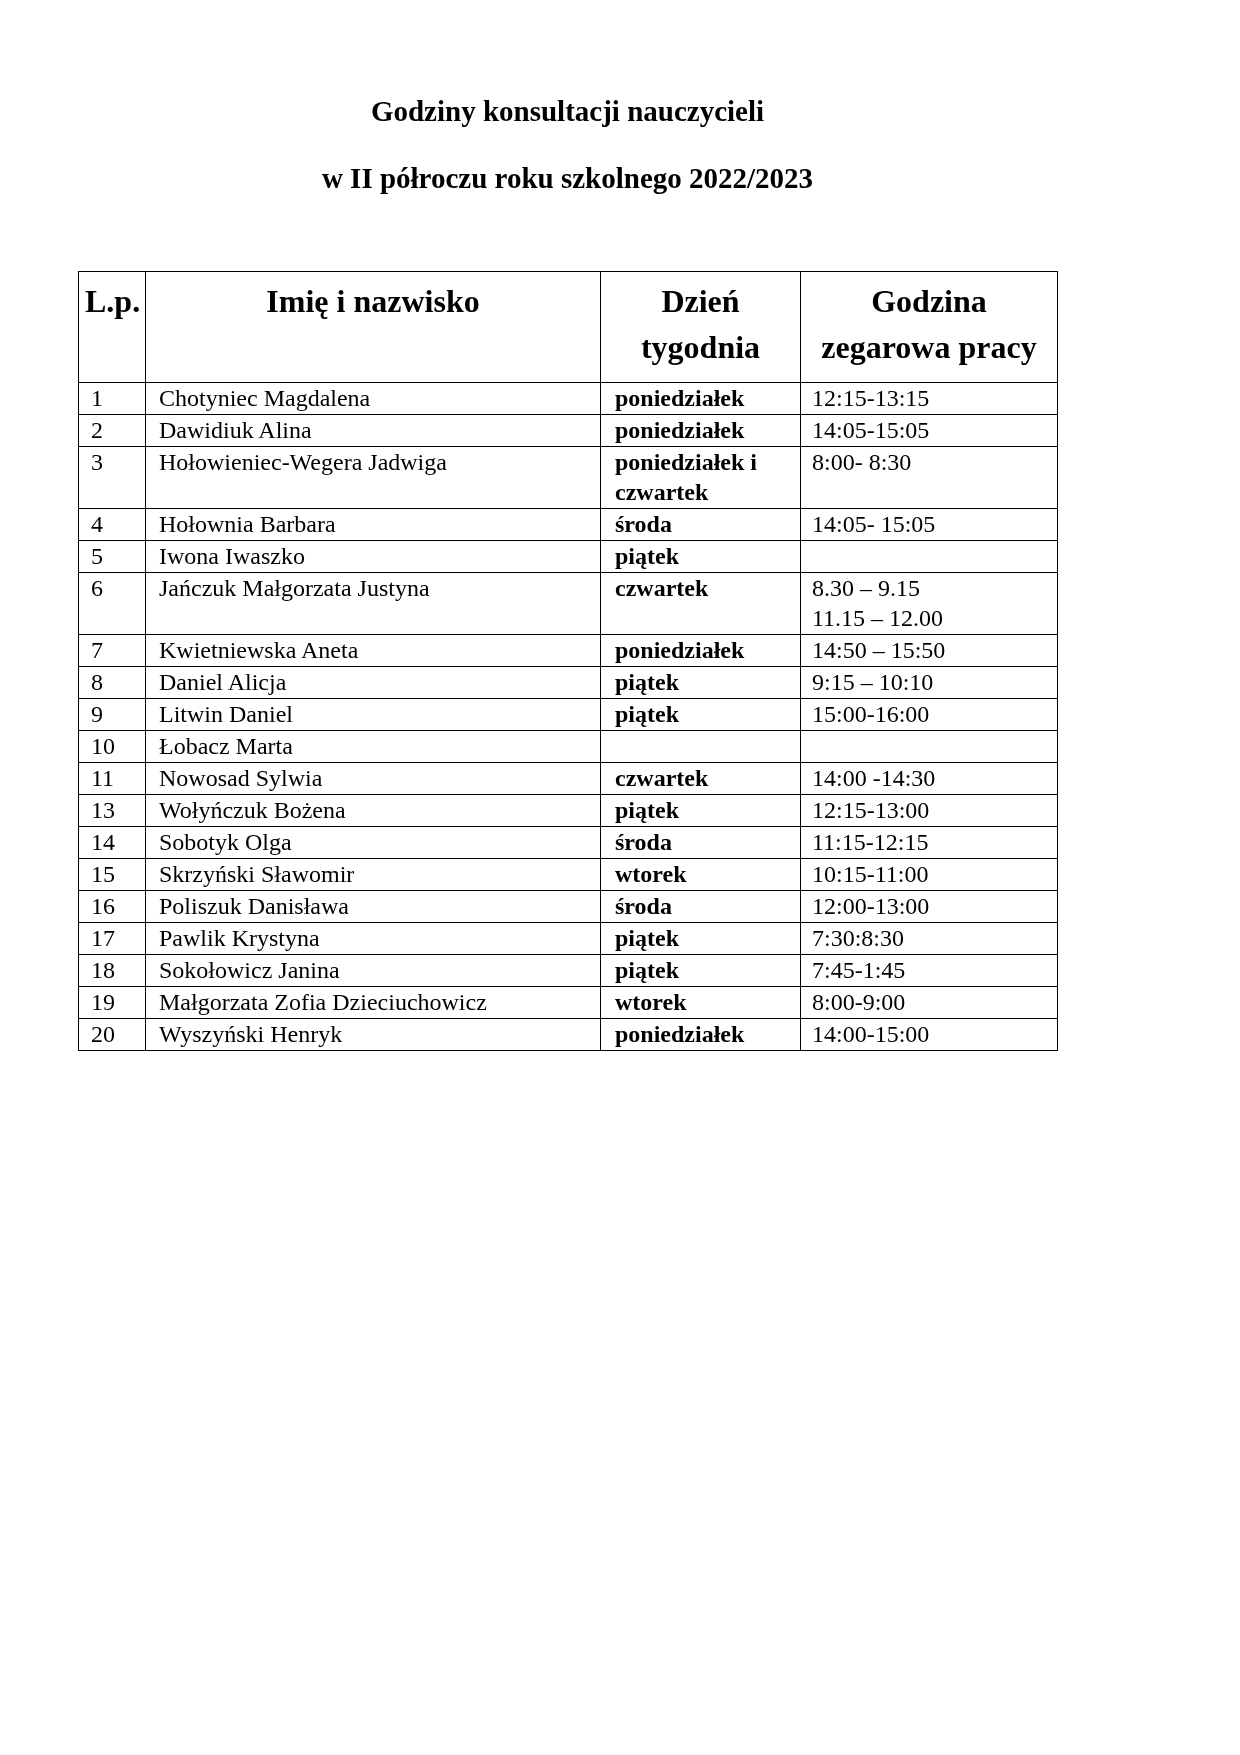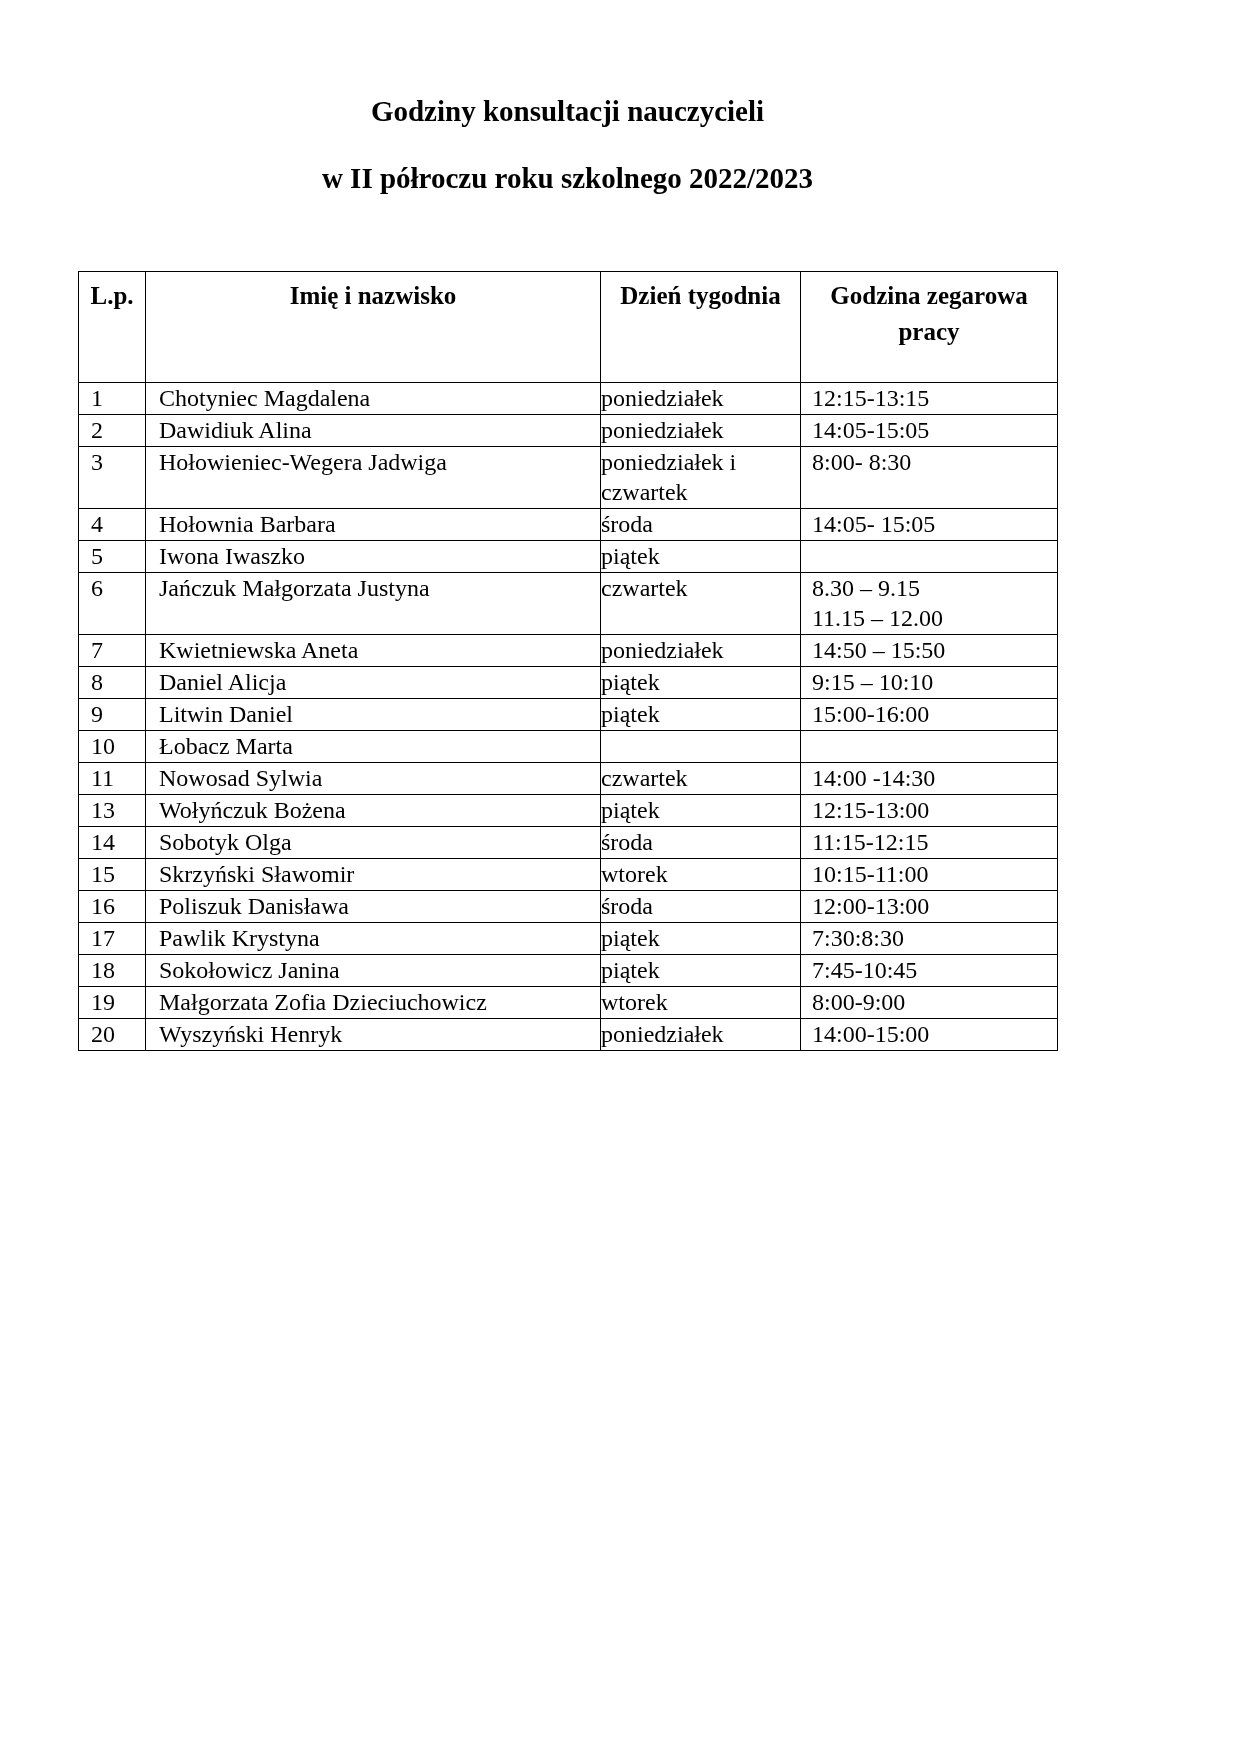--- a/index.html
+++ b/index.html
@@ -40,36 +40,36 @@
   table.schedule col.c-day   { width: 200px; }
   table.schedule col.c-hours { width: 257px; }
   table.schedule th,
   table.schedule td {
     border: 1.5px solid #000000;
     vertical-align: top;
     overflow: hidden;
   }
   table.schedule th {
     font-weight: bold;
-    font-size: 25px;
+    font-size: 32px;
     text-align: center;
     padding: 6px 6px 8px 6px;
     height: 96px;
     line-height: 1.45;
   }
   table.schedule td {
     font-size: 24px;
     line-height: 30px;
     height: 29px;
     padding: 0 6px 1px 10px;
     white-space: pre-line;
   }
   table.schedule td.col-lp   { padding-left: 12px; }
   table.schedule td.col-name { padding-left: 13px; }
-  table.schedule td.col-day  { padding-left: 0; }
+  table.schedule td.col-day  { padding-left: 14px; font-weight: bold; }
   table.schedule td.col-hours{ padding-left: 11px; }
 </style>
 </head>
 <body>
 
 <div class="content">
 
   <div class="doc-title line1">Godziny konsultacji nauczycieli</div>
 
   <div class="doc-title line2">w II półroczu roku szkolnego 2022/2023</div>
@@ -185,21 +185,21 @@
         <tr>
           <td class="col-lp">17</td>
           <td class="col-name">Pawlik Krystyna</td>
           <td class="col-day">piątek</td>
           <td class="col-hours">7:30:8:30</td>
         </tr>
         <tr>
           <td class="col-lp">18</td>
           <td class="col-name">Sokołowicz Janina</td>
           <td class="col-day">piątek</td>
-          <td class="col-hours">7:45-10:45</td>
+          <td class="col-hours">7:45-1:45</td>
         </tr>
         <tr>
           <td class="col-lp">19</td>
           <td class="col-name">Małgorzata Zofia Dzieciuchowicz</td>
           <td class="col-day">wtorek</td>
           <td class="col-hours">8:00-9:00</td>
         </tr>
         <tr>
           <td class="col-lp">20</td>
           <td class="col-name">Wyszyński Henryk</td>

